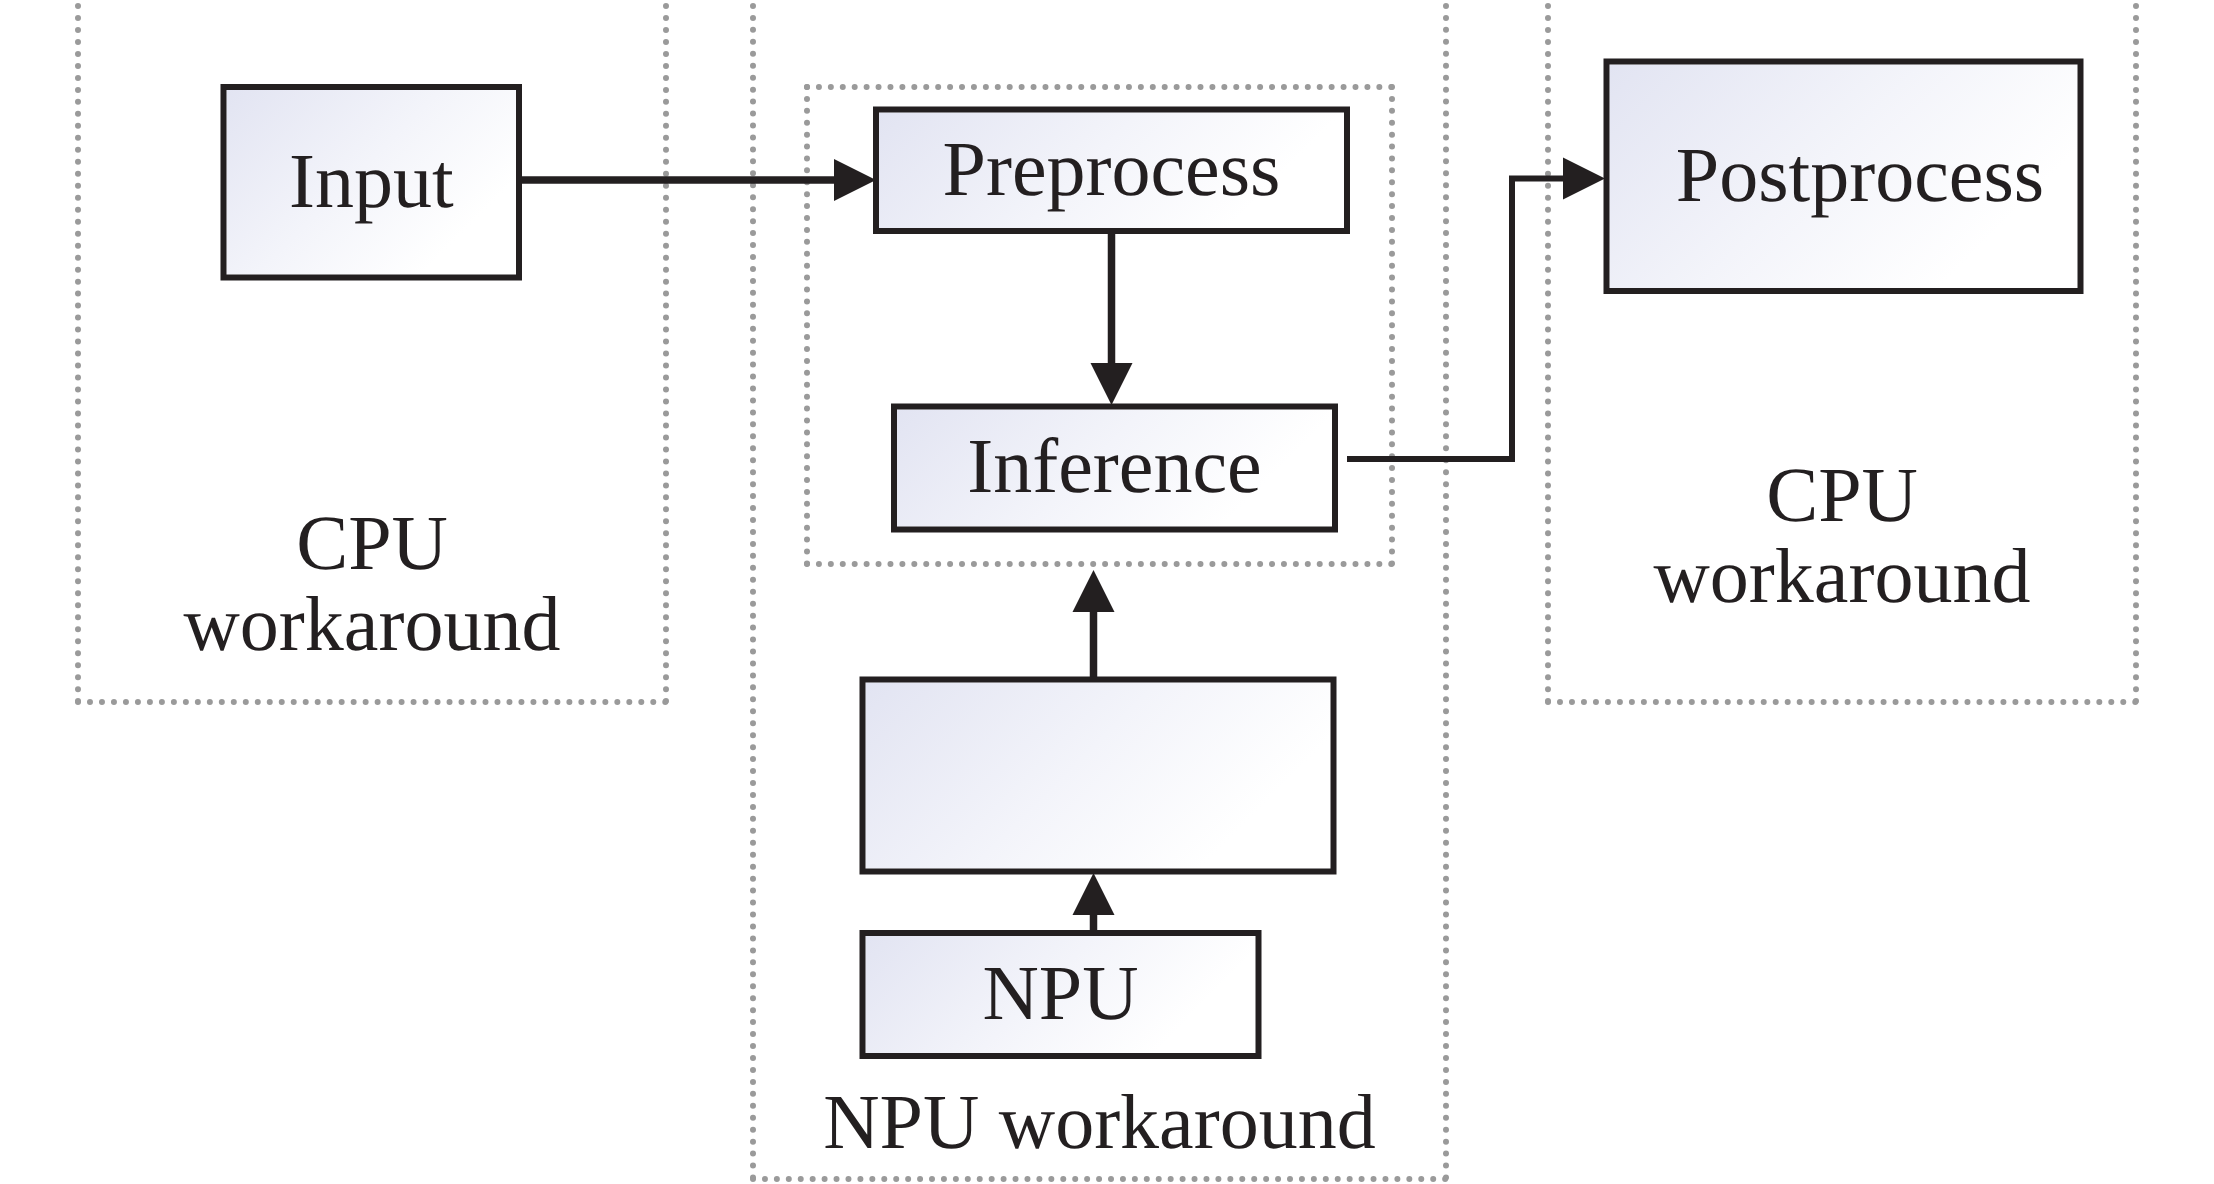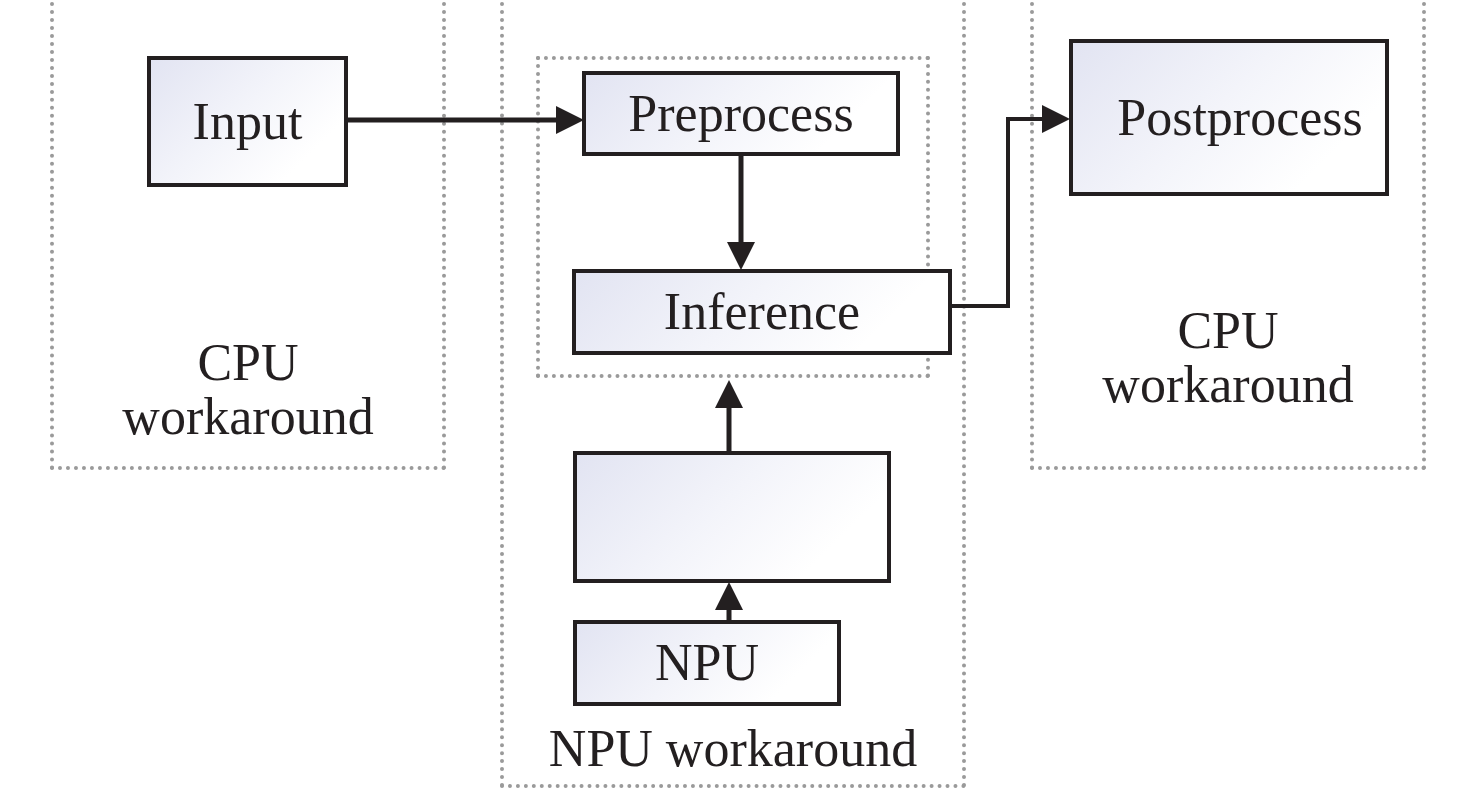--- a/index.html
+++ b/index.html
@@ -46,21 +46,21 @@
 </svg>
 
 <div class="box" style="left:147px; top:56px; width:201px; height:131px;">
   <span>Input</span>
 </div>
 
 <div class="box" style="left:582px; top:71px; width:318px; height:85px;">
   <span>Preprocess</span>
 </div>
 
-<div class="box" style="left:572px; top:269px; width:380px; height:86px;">
+<div class="box" style="left:594px; top:269px; width:298px; height:86px;">
   <span>Inference</span>
 </div>
 
 <div class="box" style="left:573px; top:451px; width:318px; height:132px; flex-direction:column;">
 </div>
 
 <div class="box" style="left:573px; top:620px; width:268px; height:86px;">
   <span>NPU</span>
 </div>
 

